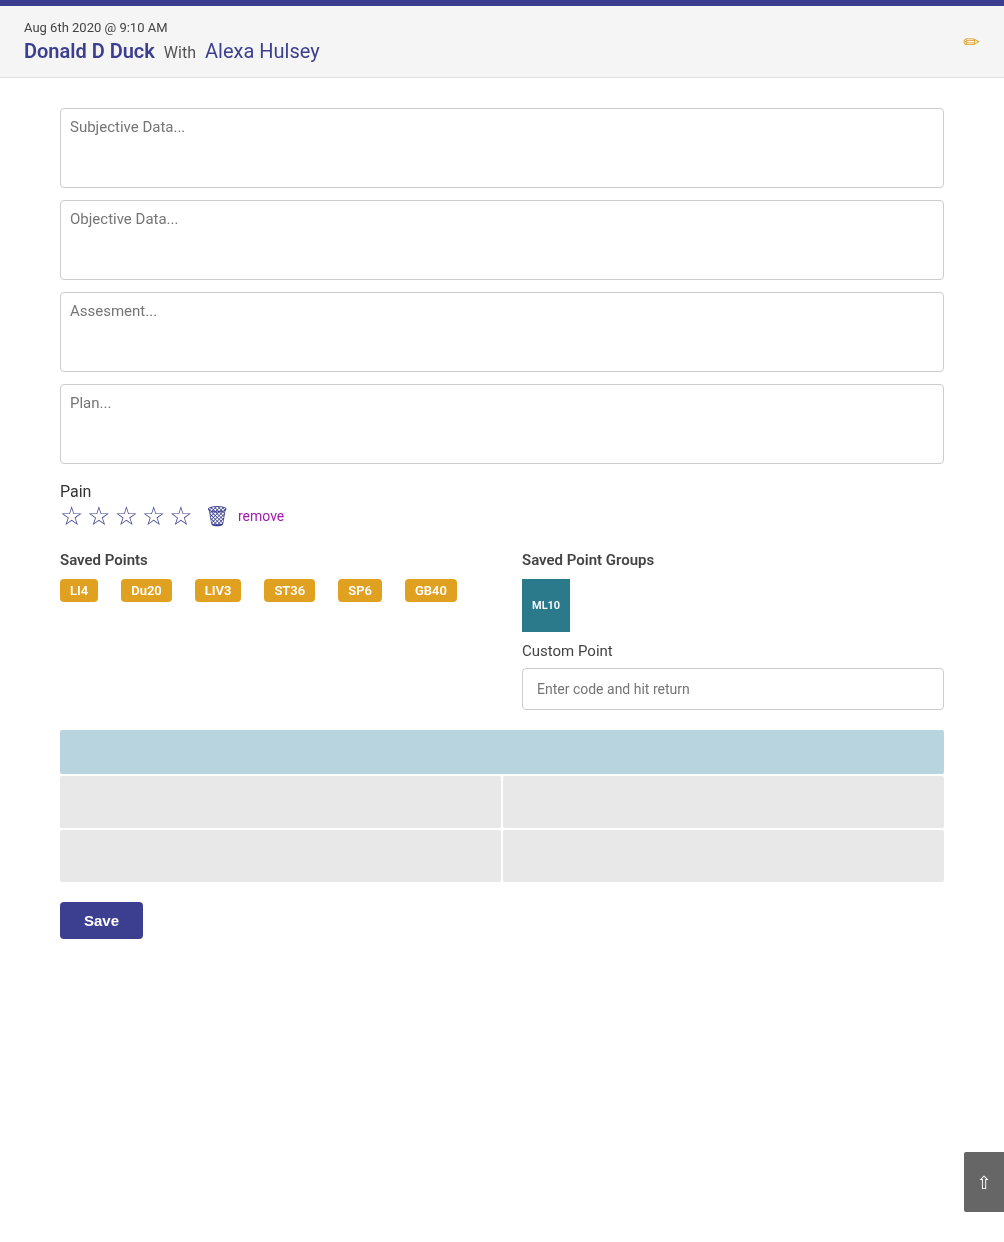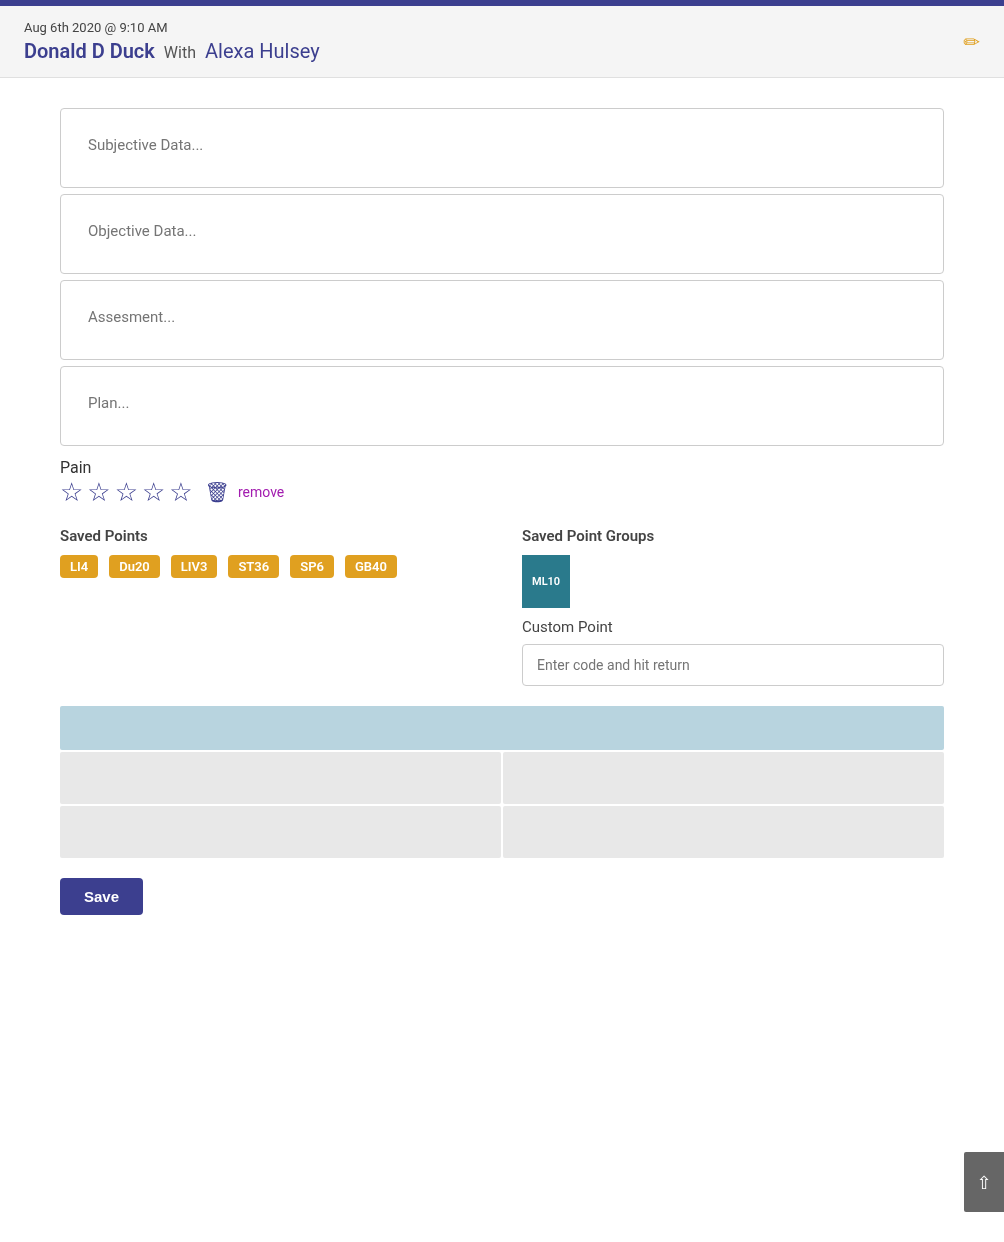--- a/index.html
+++ b/index.html
@@ -60,26 +60,26 @@
     .section-title {
       font-size: 22px;
       color: #333;
       font-weight: 400;
       margin-bottom: 20px;
     }
     .textarea-field {
       width: 100%;
       border: 1px solid #ccc;
       border-radius: 4px;
-      padding: 27px;
+      padding: 9px;
       font-size: 15px;
       color: #999;
       resize: none;
       height: 80px;
-      margin-bottom: 2px;
+      margin-bottom: 8px;
       font-family: inherit;
       outline: none;
     }
     .pain-label {
       font-size: 16px;
       color: #333;
       margin-top: 6px;
     }
     .stars-row {
       display: flex;
@@ -114,21 +114,21 @@
     }
     .points-section-title {
       font-size: 15px;
       color: #444;
       font-weight: 600;
       margin-bottom: 10px;
     }
     .tags-row {
       display: flex;
       flex-wrap: wrap;
-      gap: 11px;
+      gap: 23px;
       text-align: right;
     }
     .tag {
       background: #e0a020;
       color: #fff;
       border-radius: 4px;
       padding: 4px 10px;
       font-size: 13px;
       font-weight: 600;
       cursor: pointer;

